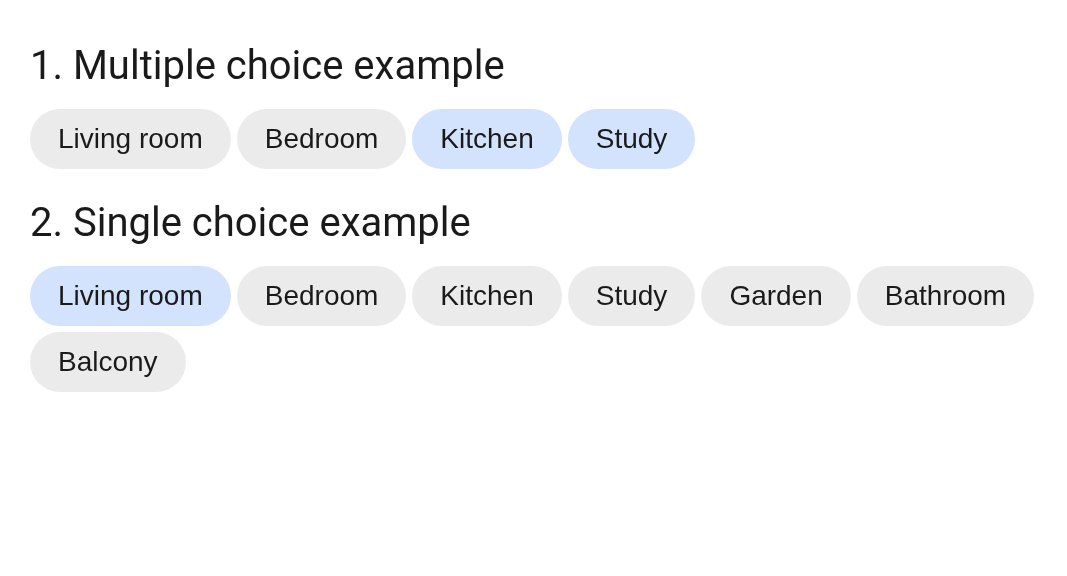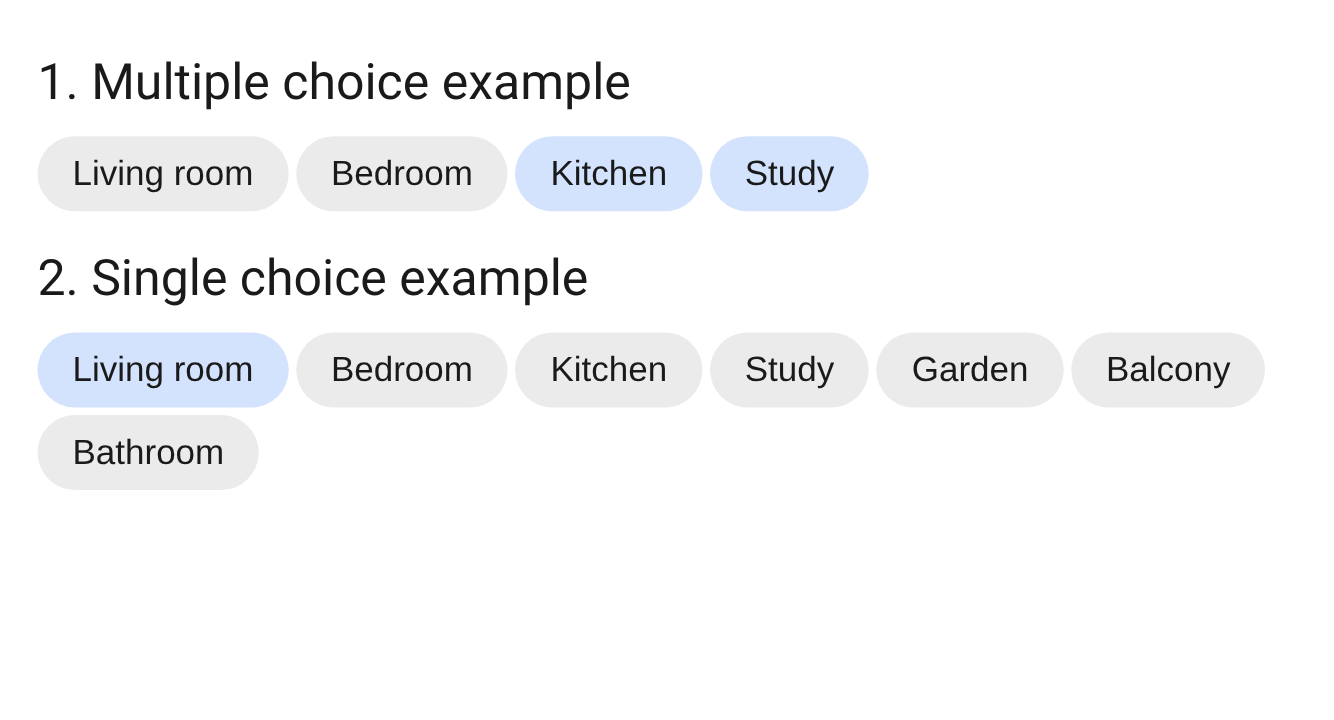--- a/index.html
+++ b/index.html
@@ -70,17 +70,17 @@
     </div>
 
   <h2 class="section-title">2. Single choice example</h2>
 
   <div class="chips-row" id="section2-chips">
       <button class="chip chip-selected-blue">Living room</button>
       <button class="chip chip-default">Bedroom</button>
       <button class="chip chip-default">Kitchen</button>
       <button class="chip chip-default">Study</button>
       <button class="chip chip-default">Garden</button>
+      <button class="chip chip-default">Bathroom</button>
       <button class="chip chip-default">Balcony</button>
-      <button class="chip chip-default">Bathroom</button>
     </div>
 
 </div>
 
 </body></html>

